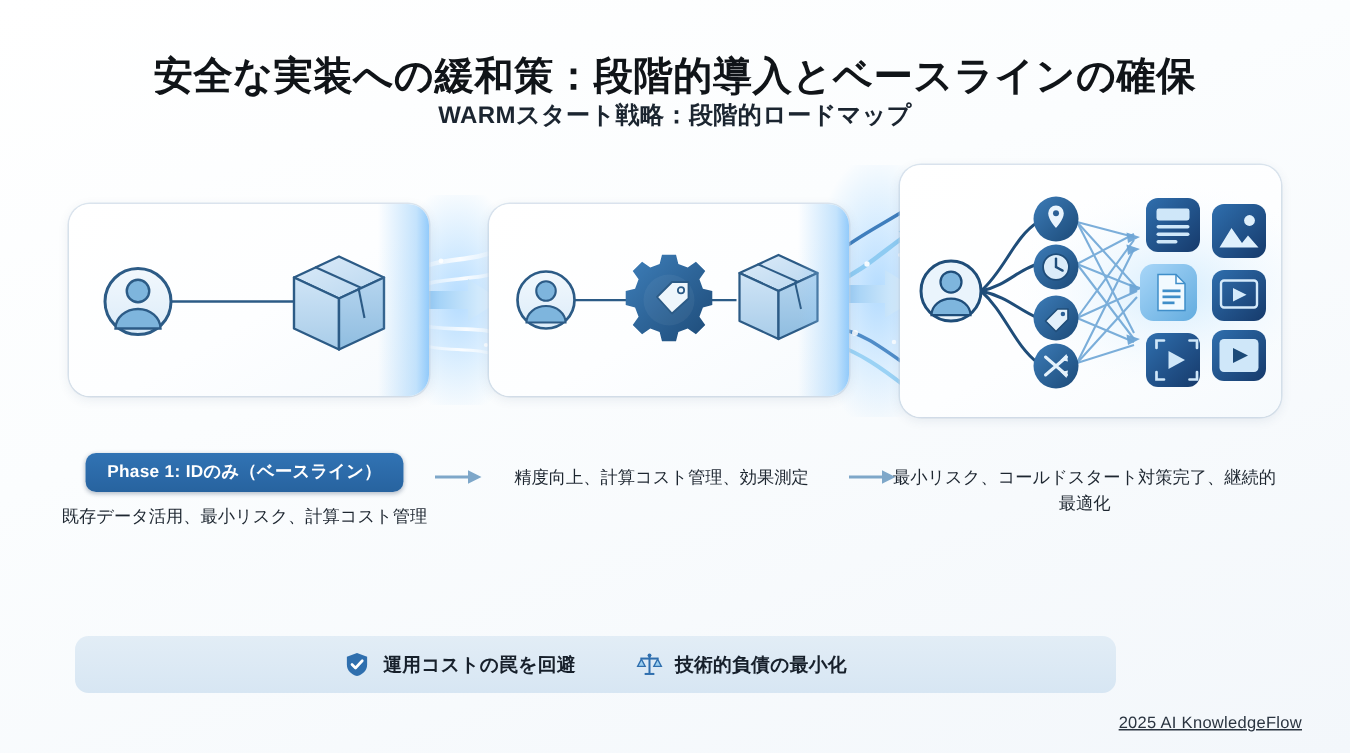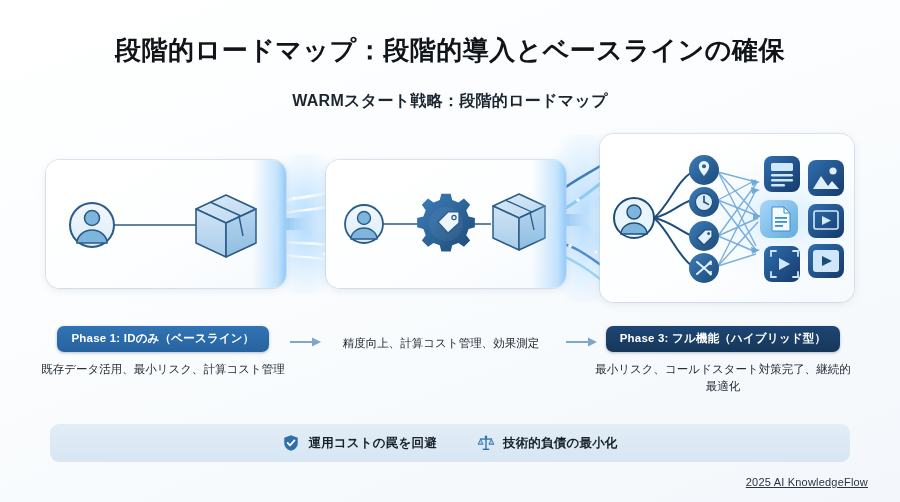--- a/index.html
+++ b/index.html
@@ -16,21 +16,21 @@
   
   .header { padding-top: 34px; text-align: center; }
   .title {
     font-size: 26px;
     font-weight: 700;
     color: #101418;
     letter-spacing: 0.5px;
     line-height: 1.25;
   }
   .subtitle {
-    margin-top: 24px;
+    margin-top: 0;
     font-size: 16px;
     font-weight: 700;
     color: #1b2530;
     letter-spacing: 0.3px;
     text-align: center;
   }
 
   
   .stage {
     position: relative;
@@ -109,21 +109,21 @@
     width: 34px; height: 14px;
     color: #7ea7c9;
   }
   #pharrow1 { left: 248px; }
   #pharrow2 { left: 524px; }
 
   
   .benefits {
     position: absolute;
     left: 50px; top: 424px;
-    width: 800px; height: 38px;
+    width: 694px; height: 38px;
     background: linear-gradient(180deg,#e2edf6 0%, #d7e6f3 100%);
     border-radius: 9px;
     display: flex; align-items: center; justify-content: center;
     gap: 40px;
   }
   .benefit { display: flex; align-items: center; gap: 8px; }
   .benefit-label {
     font-size: 12.5px;
     font-weight: 700;
     color: #17202b;
@@ -138,21 +138,21 @@
     font-size: 11px;
     color: #2a3440;
     letter-spacing: .2px;
     text-decoration: underline;
   }
 </style>
 </head>
 <body>
 
 <div class="header">
-  <div class="title">段階的ロードマップ：段階的導入とベースラインの確保</div>
+  <div class="title">安全な実装への緩和策：段階的導入とベースラインの確保</div>
   <div class="subtitle">WARMスタート戦略：段階的ロードマップ</div>
 </div>
 
 <div class="stage">
 
   <div class="arrow-zone" id="arrowzone1">
     <svg width="74" height="140" viewBox="0 0 74 140">
       <defs>
         <linearGradient id="ag1" x1="0" y1="0" x2="1" y2="0">
           <stop offset="0%" stop-color="#8fc8f5"></stop>
@@ -419,21 +419,20 @@
   </div>
 
   <div class="phase-arrow" id="pharrow2">
     <svg width="34" height="14" viewBox="0 0 34 14">
       <line x1="2" y1="7" x2="25" y2="7" stroke="#7ea7c9" stroke-width="2"></line>
       <polygon points="33,7 24,2.5 24,11.5" fill="#7ea7c9"></polygon>
     </svg>
   </div>
 
   <div class="phase-col" id="phase3">
-    <span class="badge" id="badge3">Phase 3: フル機能（ハイブリッド型）</span>
     <div class="phase-desc">最小リスク、コールドスタート対策完了、継続的最適化</div>
   </div>
 </div>
 
 <div class="benefits">
 
   <div class="benefit">
     <svg class="benefit-icon" viewBox="0 0 20 20">
       <path d="M10,1.5 L17.5,4.2 V10 c0,4.6 -3.3,7.4 -7.5,8.6 C5.8,17.4 2.5,14.6 2.5,10 V4.2 Z" fill="#2f6fae"></path>
       <path d="M6.3,10 L8.9,12.6 L13.9,7.2" stroke="#ffffff" stroke-width="2" fill="none" stroke-linecap="round" stroke-linejoin="round"></path>

